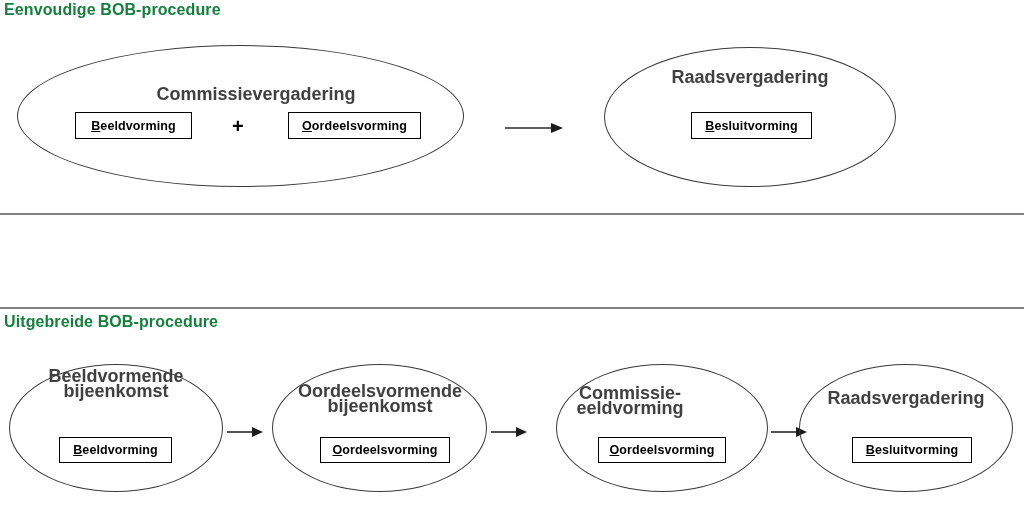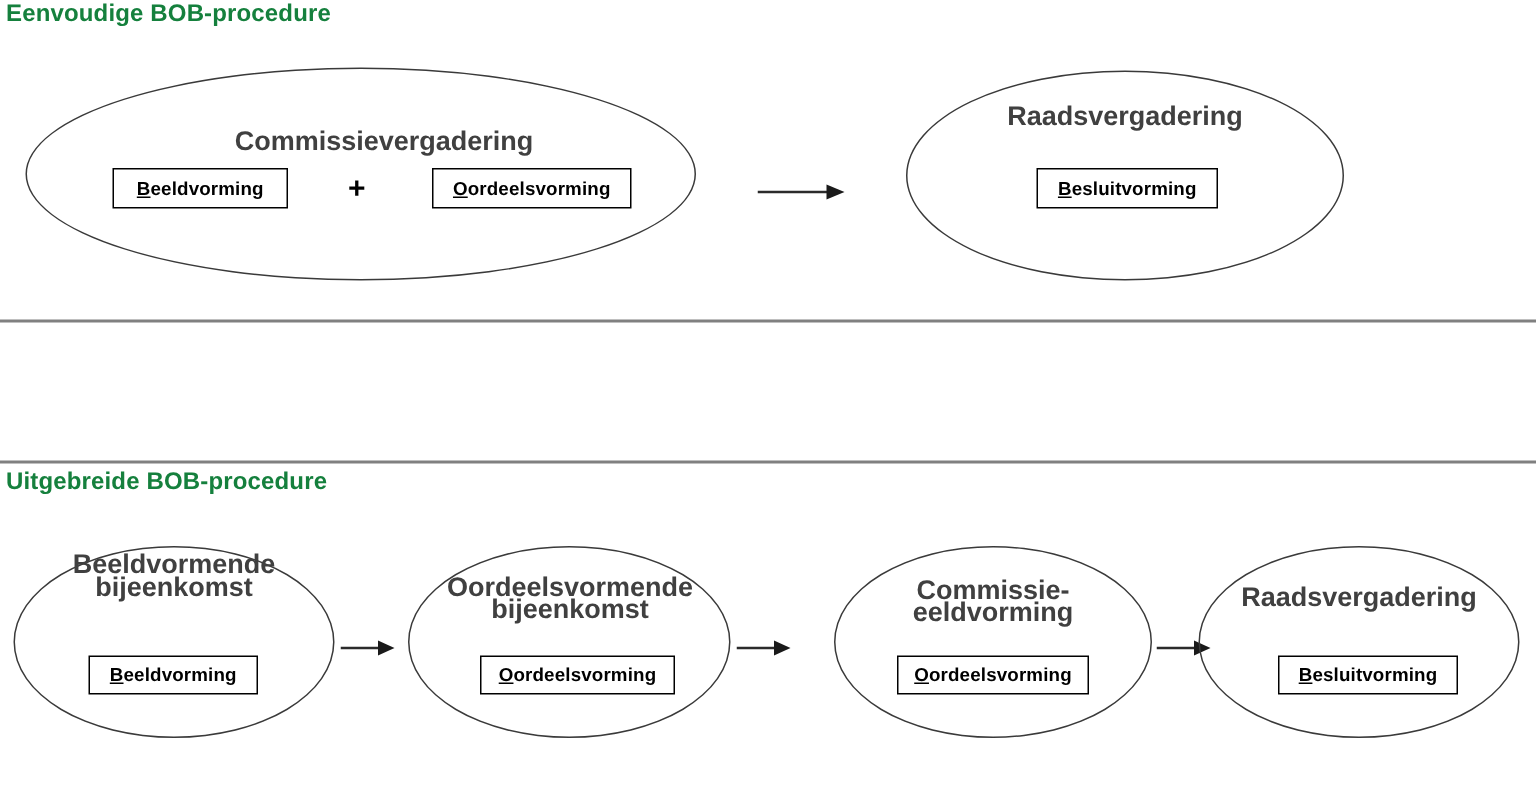--- a/index.html
+++ b/index.html
@@ -66,21 +66,21 @@
     line-height: 15px;
     white-space: nowrap;
   }
   .ellipse-caption.wrap { white-space: normal; }
 
   #cap-commissie { left: 156px; top: 87px; width: 200px; }
   #cap-raad-top  { left: 650px; top: 70px; width: 200px; }
 
   #cap-beeldvormende { left: 16px;  top: 369px; width: 200px; }
   #cap-oordeelsvorm  { left: 280px; top: 384px; width: 200px; }
-  #cap-commissie-2   { left: 562px; top: 386px; width: 200px; }
+  #cap-commissie-2   { left: 530px; top: 386px; width: 200px; }
   #cap-raad-bottom   { left: 806px; top: 391px; width: 200px; }
 
   
   .node-box {
     position: absolute;
     border: 1px solid #000000;
     background: #ffffff;
     box-sizing: border-box;
     font-size: 12.5px;
     font-weight: bold;

